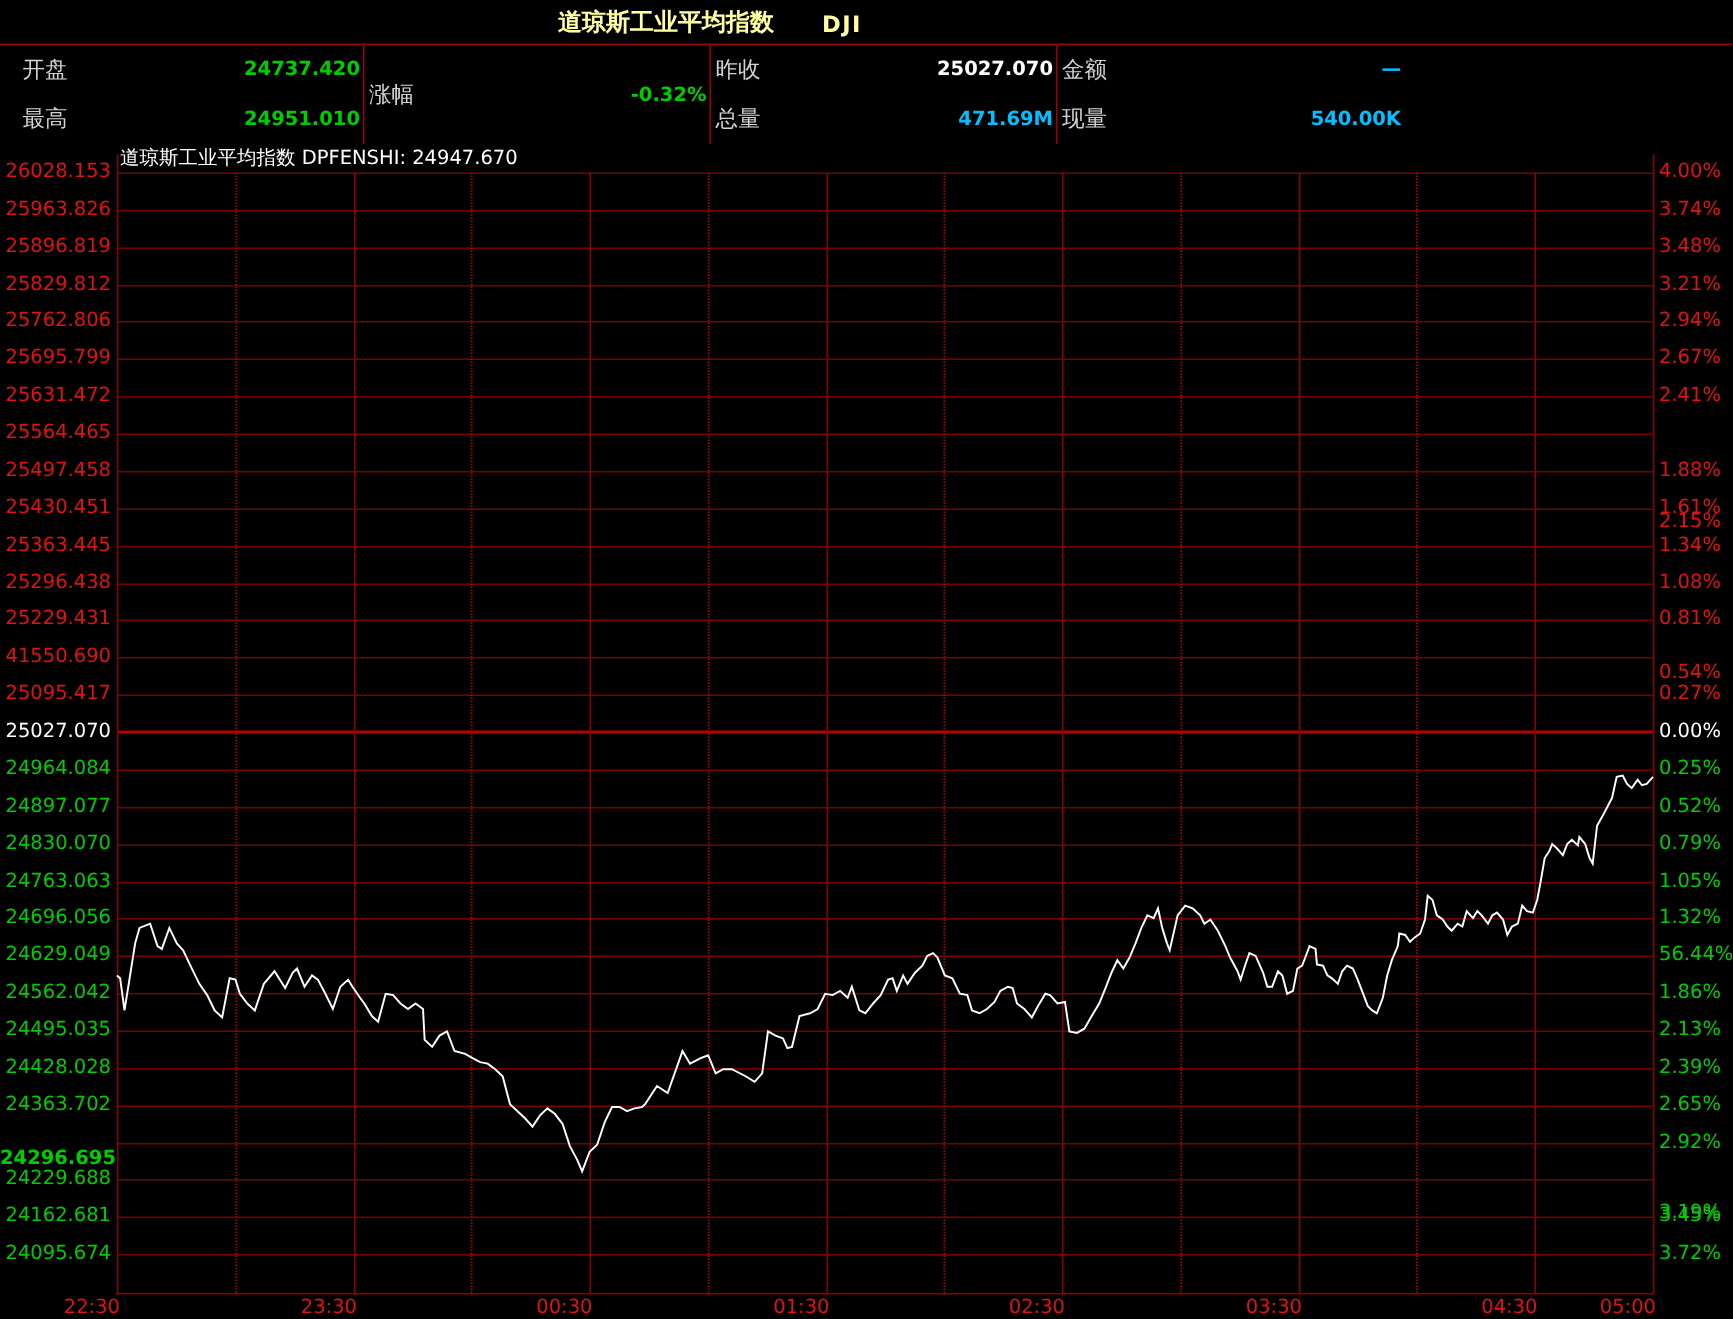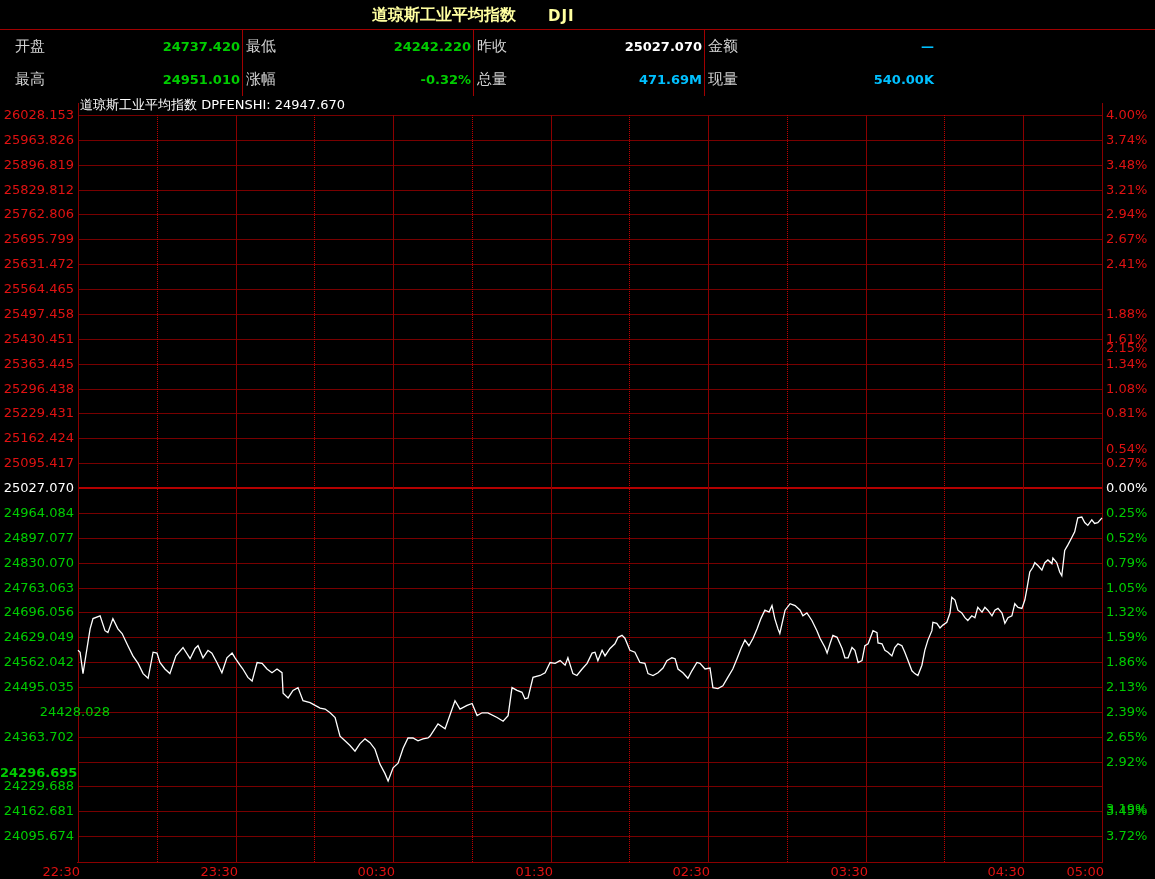--- a/index.html
+++ b/index.html
@@ -45,24 +45,20 @@
         <div class="hrow">
           <div class="hlabel">开盘</div>
           <div class="hval v-green">24737.420</div>
         </div>
         <div class="hrow">
           <div class="hlabel">最高</div>
           <div class="hval v-green">24951.010</div>
         </div>
       </div>
       <div class="hcol">
-        <div class="hrow">
-          <div class="hlabel">最低</div>
-          <div class="hval v-green">24242.220</div>
-        </div>
         <div class="hrow">
           <div class="hlabel">涨幅</div>
           <div class="hval v-green">-0.32%</div>
         </div>
       </div>
       <div class="hcol">
         <div class="hrow">
           <div class="hlabel">昨收</div>
           <div class="hval v-white">25027.070</div>
         </div>
@@ -139,32 +135,32 @@
         <div class="ax ax-left ax-up" style="top: 181.61px;">25829.812</div>
         <div class="ax ax-left ax-up" style="top: 206.48px;">25762.806</div>
         <div class="ax ax-left ax-up" style="top: 231.35px;">25695.799</div>
         <div class="ax ax-left ax-up" style="top: 256.22px;">25631.472</div>
         <div class="ax ax-left ax-up" style="top: 281.09px;">25564.465</div>
         <div class="ax ax-left ax-up" style="top: 305.96px;">25497.458</div>
         <div class="ax ax-left ax-up" style="top: 330.83px;">25430.451</div>
         <div class="ax ax-left ax-up" style="top: 355.7px;">25363.445</div>
         <div class="ax ax-left ax-up" style="top: 380.57px;">25296.438</div>
         <div class="ax ax-left ax-up" style="top: 405.44px;">25229.431</div>
-        <div class="ax ax-left ax-up" style="top: 430.31px;">25162.424</div>
+        <div class="ax ax-left ax-up" style="top: 430.31px;">41550.690</div>
         <div class="ax ax-left ax-up" style="top: 455.18px;">25095.417</div>
         <div class="ax ax-left ax-zero" style="top: 480.05px;">25027.070</div>
         <div class="ax ax-left ax-down" style="top: 504.92px;">24964.084</div>
         <div class="ax ax-left ax-down" style="top: 529.79px;">24897.077</div>
         <div class="ax ax-left ax-down" style="top: 554.66px;">24830.070</div>
         <div class="ax ax-left ax-down" style="top: 579.53px;">24763.063</div>
         <div class="ax ax-left ax-down" style="top: 604.4px;">24696.056</div>
         <div class="ax ax-left ax-down" style="top: 629.27px;">24629.049</div>
         <div class="ax ax-left ax-down" style="top: 654.14px;">24562.042</div>
         <div class="ax ax-left ax-down" style="top: 679.01px;">24495.035</div>
-        <div class="ax ax-left ax-down" style="top: 703.88px; padding-left: 36px;">24428.028</div>
+        <div class="ax ax-left ax-down" style="top: 703.88px;">24428.028</div>
         <div class="ax ax-left ax-down" style="top: 728.75px;">24363.702</div>
         <div class="ax ax-left ax-down" style="top: 765px; font-weight: bold;">24296.695</div>
         <div class="ax ax-left ax-down" style="top: 778.49px;">24229.688</div>
         <div class="ax ax-left ax-down" style="top: 803.36px;">24162.681</div>
         <div class="ax ax-left ax-down" style="top: 828.23px;">24095.674</div>
       </div>
     <div id="rightAxis">
         <div class="ax ax-right ax-up" style="top: 107px;">4.00%</div>
         <div class="ax ax-right ax-up" style="top: 131.87px;">3.74%</div>
         <div class="ax ax-right ax-up" style="top: 156.74px;">3.48%</div>
@@ -179,21 +175,21 @@
         <div class="ax ax-right ax-up" style="top: 380.57px;">1.08%</div>
         <div class="ax ax-right ax-up" style="top: 405.44px;">0.81%</div>
         <div class="ax ax-right ax-up" style="top: 441px;">0.54%</div>
         <div class="ax ax-right ax-up" style="top: 455.18px;">0.27%</div>
         <div class="ax ax-right ax-zero" style="top: 480.05px;">0.00%</div>
         <div class="ax ax-right ax-down" style="top: 504.92px;">0.25%</div>
         <div class="ax ax-right ax-down" style="top: 529.79px;">0.52%</div>
         <div class="ax ax-right ax-down" style="top: 554.66px;">0.79%</div>
         <div class="ax ax-right ax-down" style="top: 579.53px;">1.05%</div>
         <div class="ax ax-right ax-down" style="top: 604.4px;">1.32%</div>
-        <div class="ax ax-right ax-down" style="top: 629.27px;">1.59%</div>
+        <div class="ax ax-right ax-down" style="top: 629.27px;">56.44%</div>
         <div class="ax ax-right ax-down" style="top: 654.14px;">1.86%</div>
         <div class="ax ax-right ax-down" style="top: 679.01px;">2.13%</div>
         <div class="ax ax-right ax-down" style="top: 703.88px;">2.39%</div>
         <div class="ax ax-right ax-down" style="top: 728.75px;">2.65%</div>
         <div class="ax ax-right ax-down" style="top: 753.62px;">2.92%</div>
         <div class="ax ax-right ax-down" style="top: 801px;">3.19%</div>
         <div class="ax ax-right ax-down" style="top: 803.36px;">3.45%</div>
         <div class="ax ax-right ax-down" style="top: 828.23px;">3.72%</div>
       </div>
     <div id="xAxisRow">

